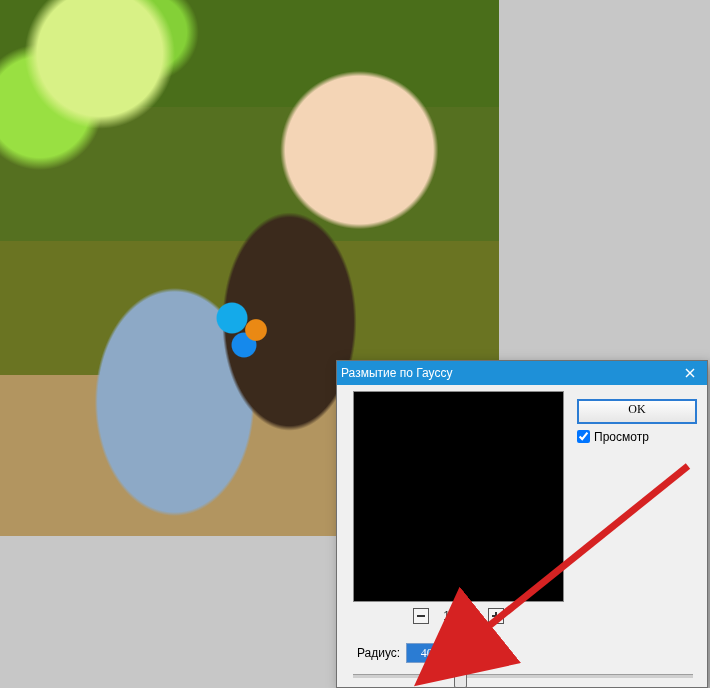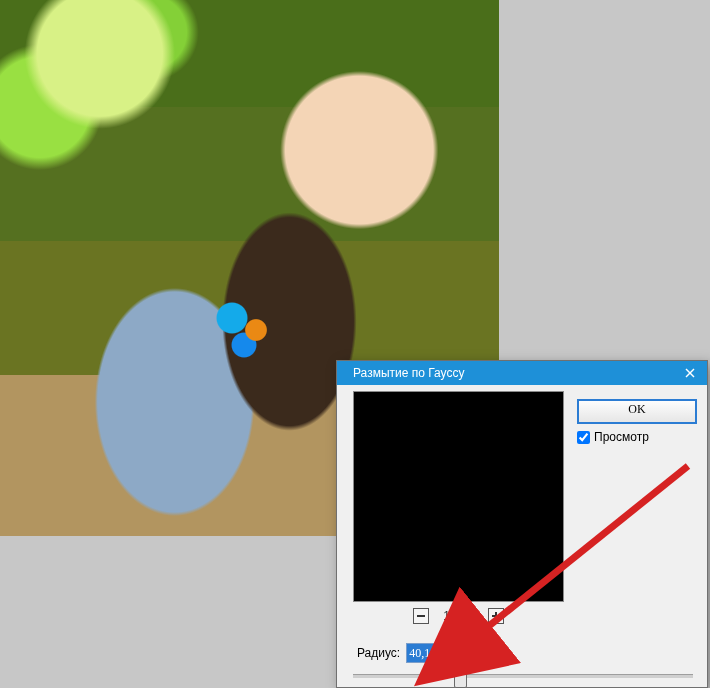--- a/index.html
+++ b/index.html
@@ -16,45 +16,45 @@
            linear-gradient(180deg,#4b6d1d 0 20%,#566f23 20% 45%,#6a7426 45% 70%,#b19563 70% 100%);
          filter:saturate(1.05);}
   .photo .necklace{position:absolute;left:214px;top:300px;width:60px;height:60px;
         background:radial-gradient(circle at 30% 30%,#1aa9e6 0 25%,transparent 27%),
                    radial-gradient(circle at 70% 50%,#e68a1a 0 20%,transparent 22%),
                    radial-gradient(circle at 50% 75%,#1a88e6 0 22%,transparent 24%);}
   
   .dialog{position:absolute;left:336px;top:360px;width:370px;height:326px;
           background:#f0f0f0;border:1px solid #707070;box-shadow:4px 4px 12px rgba(0,0,0,.35);}
   .titlebar{height:24px;background:#1e90d8;color:#fff;display:flex;align-items:center;
-            font-size:12px;padding-left:16px;position:relative;}
+            font-size:12px;padding-left:4px;position:relative;}
   .titlebar .title{flex:1;}
   .closebtn{width:34px;height:24px;display:flex;align-items:center;justify-content:center;
             cursor:pointer;}
   .closebtn svg{stroke:#fff;stroke-width:1.4;}
   .body{position:relative;padding:10px;}
   .preview{position:absolute;left:16px;top:6px;width:209px;height:209px;background:#000;
            border:1px solid #8a8a8a;}
   .zoombar{position:absolute;left:16px;top:222px;width:211px;height:18px;display:flex;
            align-items:center;justify-content:center;gap:14px;color:#2c2c2c;}
   .sqbtn{width:14px;height:14px;border:1px solid #555;background:#f5f5f5;display:flex;
          align-items:center;justify-content:center;cursor:pointer;}
   .sqbtn .bar{width:8px;height:2px;background:#333;}
   .sqbtn .barv{width:2px;height:8px;background:#333;position:absolute;}
   .zoomtxt{font-size:12px;}
   .rightcol{position:absolute;left:240px;top:14px;width:116px;}
   .win-btn{display:block;width:116px;height:21px;margin-bottom:6px;
            background:linear-gradient(#fdfdfd,#e6e6e6);border:1px solid #8a8a8a;
            font:12px "Segoe UI";cursor:pointer;text-align:center;line-height:19px;}
   .win-btn.default{border:2px solid #2b7cd3;line-height:17px;}
-  .checkrow{display:flex;align-items:flex-end;gap:4px;margin-top:6px;}
+  .checkrow{display:flex;align-items:flex-start;gap:4px;margin-top:6px;}
   .checkrow input{margin:0;}
   .radius-row{position:absolute;left:20px;top:258px;display:flex;align-items:center;gap:6px;}
   .radius-input{width:44px;height:18px;border:1px solid #7a9ecb;background:#2b7cd3;color:#fff;
-                font:12px "Segoe UI";text-align:left;padding:0 2px;cursor:text;}
+                font:12px "Segoe UI";text-align:center;padding:0 2px;cursor:text;}
   .unit{color:#6d28d9;}
   .slider{position:absolute;left:16px;top:282px;width:340px;height:16px;}
   .track{position:absolute;left:0;top:7px;width:340px;height:3px;background:#cfcfcf;
          border-top:1px solid #9e9e9e;}
   .thumb{position:absolute;top:1px;left:101px;width:11px;height:18px;background:#e8e8e8;
          border:1px solid #6a6a6a;border-radius:2px;cursor:pointer;}
   
   .arrow{position:absolute;left:0;top:0;width:710px;height:688px;pointer-events:none;}
 </style>
 </head>

